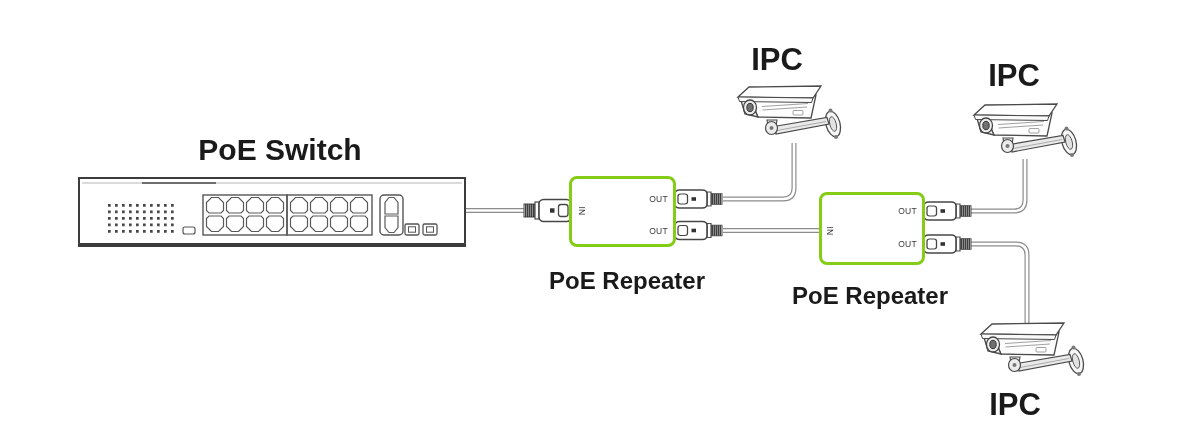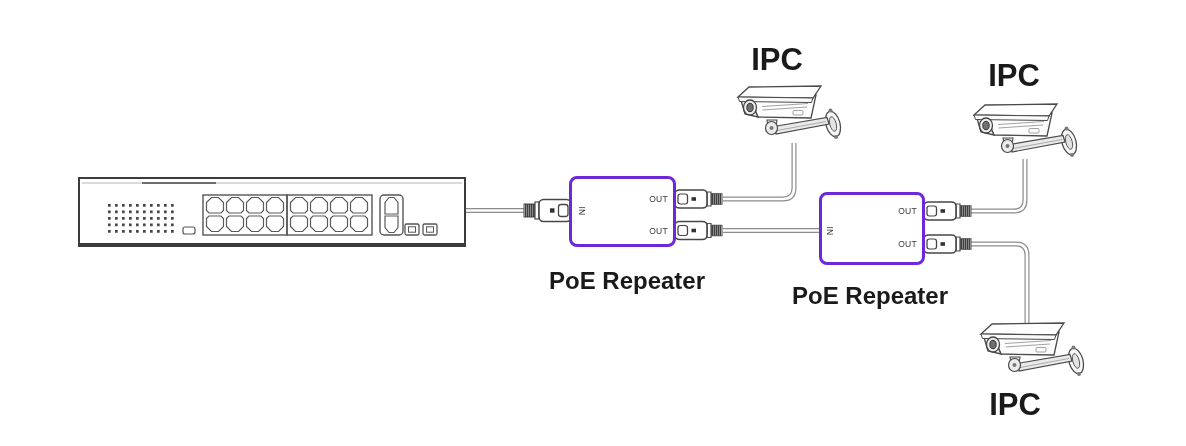--- a/index.html
+++ b/index.html
@@ -11,21 +11,21 @@
   .cable-outer{fill:none;stroke:#8c8c8c;stroke-width:5;}
   .cable-inner{fill:none;stroke:#ffffff;stroke-width:2.6;}
 
   .switch-box{
     position:absolute;left:78px;top:177px;width:388px;height:70px;
     border:2px solid #3c3c3c;border-bottom-width:4px;background:#fff;box-sizing:border-box;
   }
   .switch-box svg{position:absolute;left:0;top:0;display:block;}
 
   .repeater{
-    position:absolute;background:#fff;border:3px solid #6d28d9;border-radius:8px;box-sizing:border-box;
+    position:absolute;background:#fff;border:3px solid #84cc16;border-radius:8px;box-sizing:border-box;
   }
   .rep1{left:569px;top:176px;width:107px;height:71px;}
   .rep2{left:819px;top:192px;width:106px;height:73px;}
   .port-lbl{
     position:absolute;font-size:8.5px;line-height:9px;color:#383838;letter-spacing:.3px;white-space:nowrap;
   }
   .out-lbl{right:5px;transform:translateY(-50%);}
   .in-lbl{transform:translate(-50%,-50%) rotate(90deg);}
   .r1o1{top:20px;} .r1o2{top:51.5px;}
   .r2o1{top:16px;} .r2o2{top:49px;}
@@ -191,18 +191,19 @@
   <svg class="cam c1" viewBox="0 0 112 58">
       <use href="#cam"></use>
     </svg>
   <svg class="cam c2" viewBox="0 0 112 58">
       <use href="#cam"></use>
     </svg>
   <svg class="cam c3" viewBox="0 0 112 58">
       <use href="#cam"></use>
     </svg>
 
+  <div class="lbl switch-lbl">PoE Switch</div>
   <div class="lbl rep-lbl rl1">PoE Repeater</div>
   <div class="lbl rep-lbl rl2">PoE Repeater</div>
   <div class="lbl ipc-lbl il1">IPC</div>
   <div class="lbl ipc-lbl il2">IPC</div>
   <div class="lbl ipc-lbl il3">IPC</div>
 </div>
 
 </body></html>

